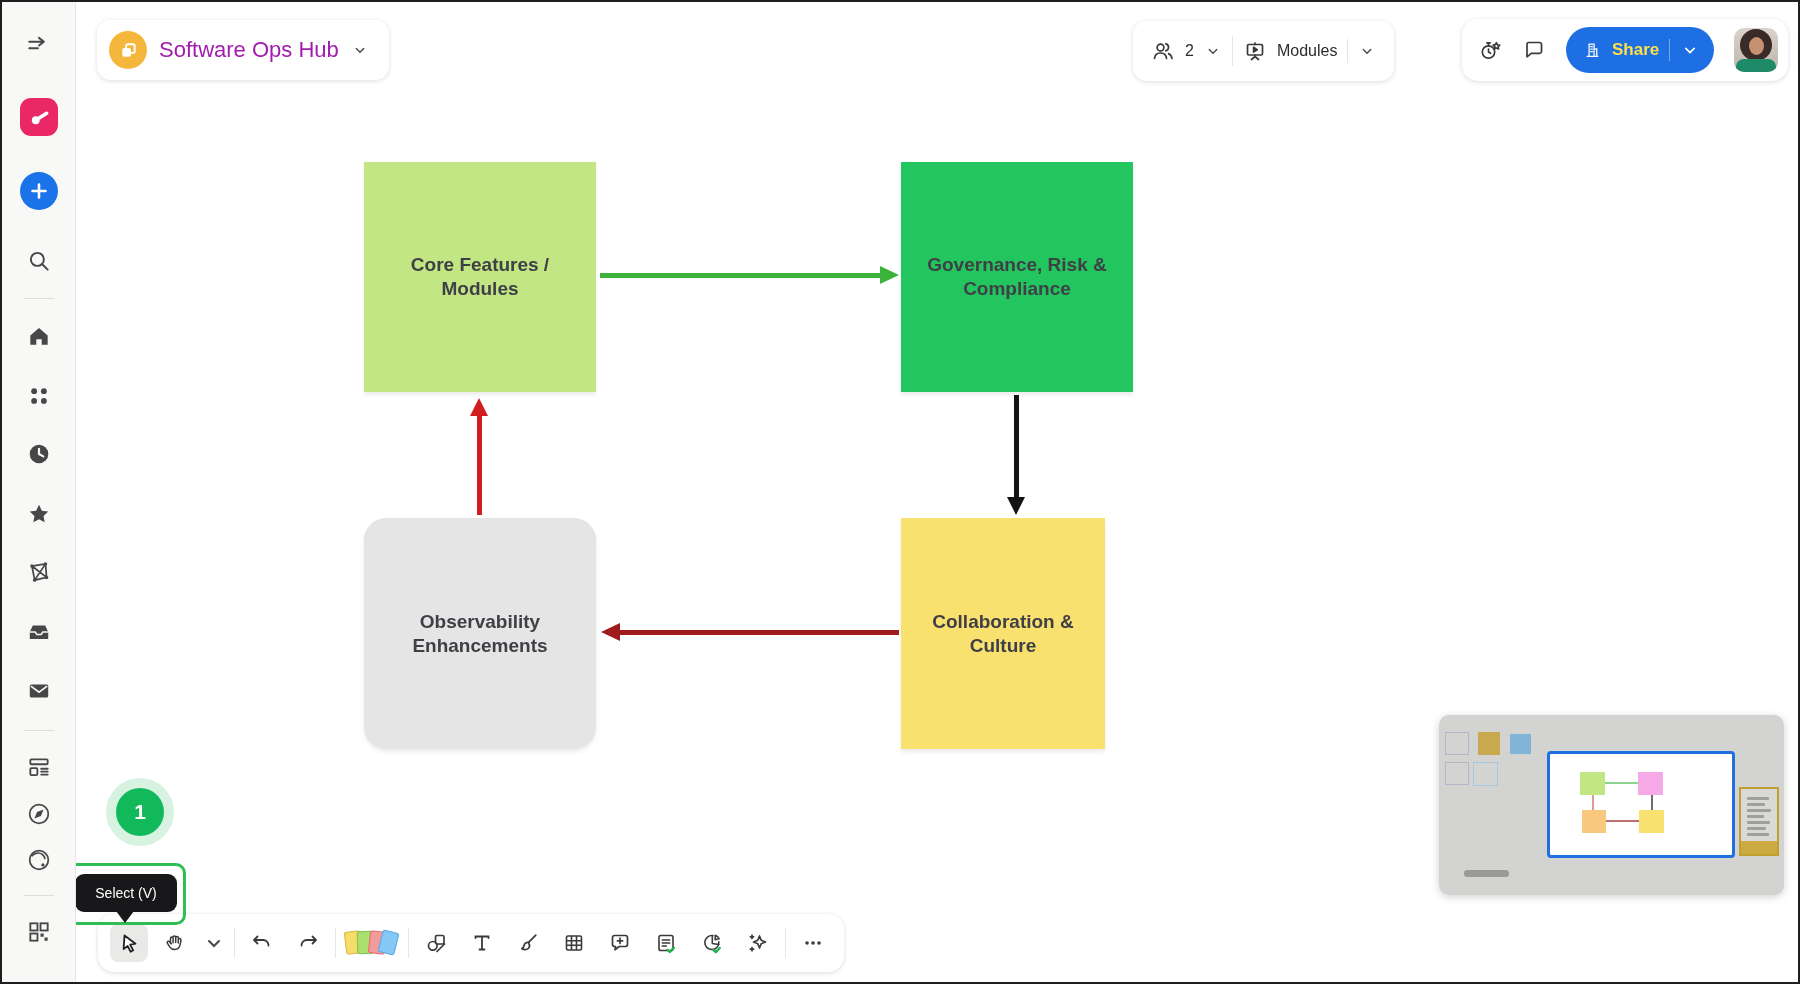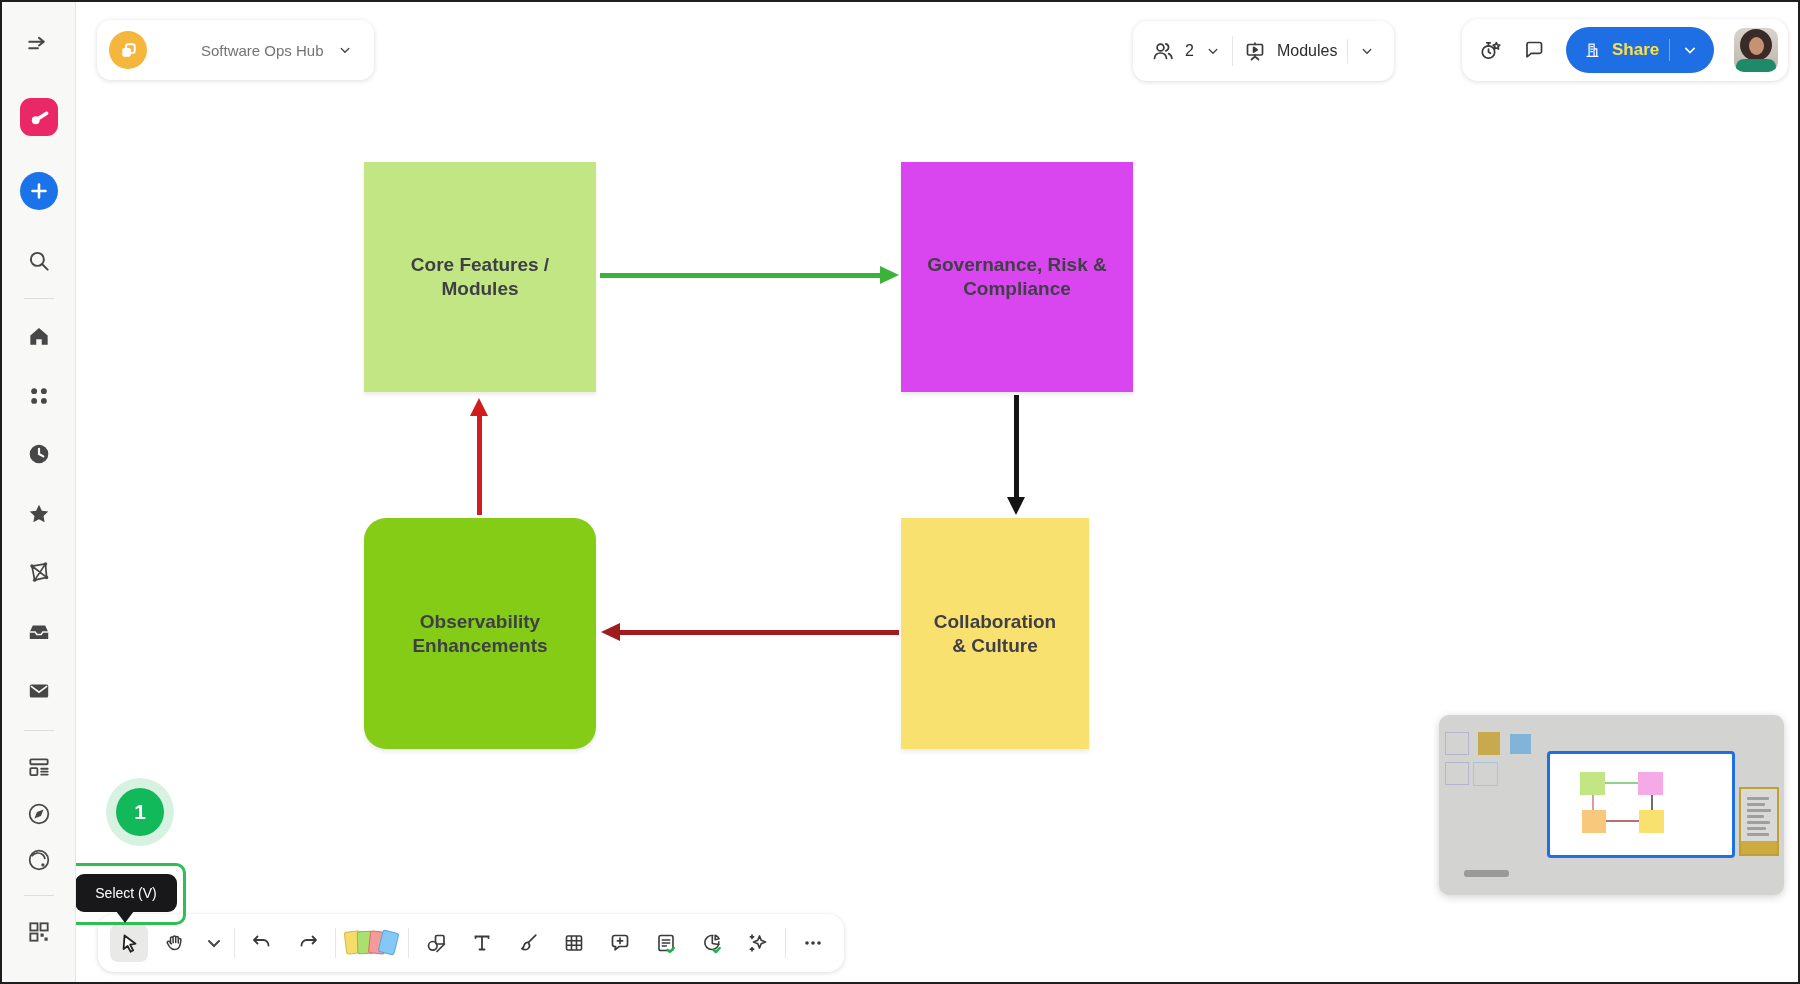--- a/index.html
+++ b/index.html
@@ -23,21 +23,21 @@
   
   .pill { position:absolute; background:#fff; border-radius:14px;
           box-shadow:0 1px 5px rgba(0,0,0,.14); display:flex; align-items:center; z-index:20; }
   .icon-btn { display:flex; align-items:center; justify-content:center; cursor:pointer; }
   .icon-btn svg { width:24px; height:24px; }
   .vdiv { width:1px; height:30px; background:#e6e6e3; }
 
   .title-pill { left:95px; top:18px; height:60px; padding:0 20px 0 12px; gap:12px; }
   .title-icon { width:38px; height:38px; border-radius:50%; background:#f5b63c;
                 display:flex; align-items:center; justify-content:center; }
-  .board-title { font-size:15px; color:#737373;margin-left:42px; }
+  .board-title { font-size:22px; color:#a21caf; }
 
   .collab-pill { left:1131px; top:19px; height:60px; padding:0 18px; gap:10px; }
   .collab-count { font-size:16px; color:#2c2c2c; }
   .present-label { font-size:16px; color:#2c2c2c; }
   .thin-div { width:1px; height:24px; background:#e6e6e3; }
 
   .actions-pill { left:1460px; top:17px; height:62px; padding:0 10px 0 16px; gap:20px; border-radius:16px; }
   .share-btn { height:46px; border-radius:23px; background:#1d6fe3; display:flex; align-items:center;
                gap:10px; padding:0 14px 0 16px; cursor:pointer; }
   .share-btn svg { width:20px; height:20px; }
@@ -49,21 +49,21 @@
   .avatar .face { position:absolute; left:15px; top:9px; width:15px; height:18px; border-radius:50%; background:#c79272; }
   .avatar .shirt { position:absolute; left:2px; bottom:-4px; width:40px; height:17px; border-radius:8px 8px 0 0; background:#1e8a68; }
 
   
   .node { position:absolute; display:flex; align-items:center; justify-content:center;
           text-align:center; font-weight:700; font-size:19px; line-height:1.25; color:#3f3f46;
           padding:0 26px; box-shadow:0 3px 4px rgba(0,0,0,.08); cursor:pointer; }
   .node-core   { left:362px; top:160px; width:232px; height:230px;text-align:center; }
   .node-grc    { left:899px; top:160px; width:232px; height:230px; }
   .node-obs    { left:362px; top:516px; width:232px; height:231px; }
-  .node-collab { left:899px; top:516px; width:188px; height:231px; }
+  .node-collab { left:899px; top:516px; width:204px; height:231px; }
 
   .edge-line { position:absolute; }
   .edge-head { position:absolute; width:0; height:0; border-style:solid; border-color:transparent; }
   .e1-line { left:598px; top:271px; width:281px; height:5px; }
   .e1-head { left:878px; top:264px; border-width:9.5px 0 9.5px 19px; }
   .e2-line { left:1012px; top:393px; width:5px; height:103px; }
   .e2-head { left:1005px; top:495px; border-width:18px 9.5px 0 9.5px; }
   .e3-line { left:617px; top:628px; width:280px; height:5px; }
   .e3-head { left:599px; top:621px; border-width:9.5px 19px 9.5px 0; }
   .e4-line { left:475px; top:413px; width:5px; height:100px; }
@@ -297,24 +297,24 @@
       <div class="hair"></div>
       <div class="face"></div>
       <div class="shirt"></div>
     </div>
   </div>
 
   <div>
     <div class="node node-core" style="background: rgb(194, 230, 131);">
       <span>Core Features / Modules</span>
     </div>
-    <div class="node node-grc" style="background: #d946ef;">
+    <div class="node node-grc" style="background: #22c55e;">
       <span>Governance, Risk &amp; Compliance</span>
     </div>
-    <div class="node node-obs" style="background: #84cc16; border-radius: 22px;">
+    <div class="node node-obs" style="background: #e5e5e5; border-radius: 22px;">
       <span>Observability Enhancements</span>
     </div>
     <div class="node node-collab" style="background: rgb(249, 225, 112);">
       <span>Collaboration &amp; Culture</span>
     </div>
 
     <div class="edge-line e1-line" style="background: rgb(59, 179, 59);"></div>
     <div class="edge-head e1-head" style="border-left-color: rgb(59, 179, 59);"></div>
 
     <div class="edge-line e2-line" style="background: rgb(20, 20, 20);"></div>

